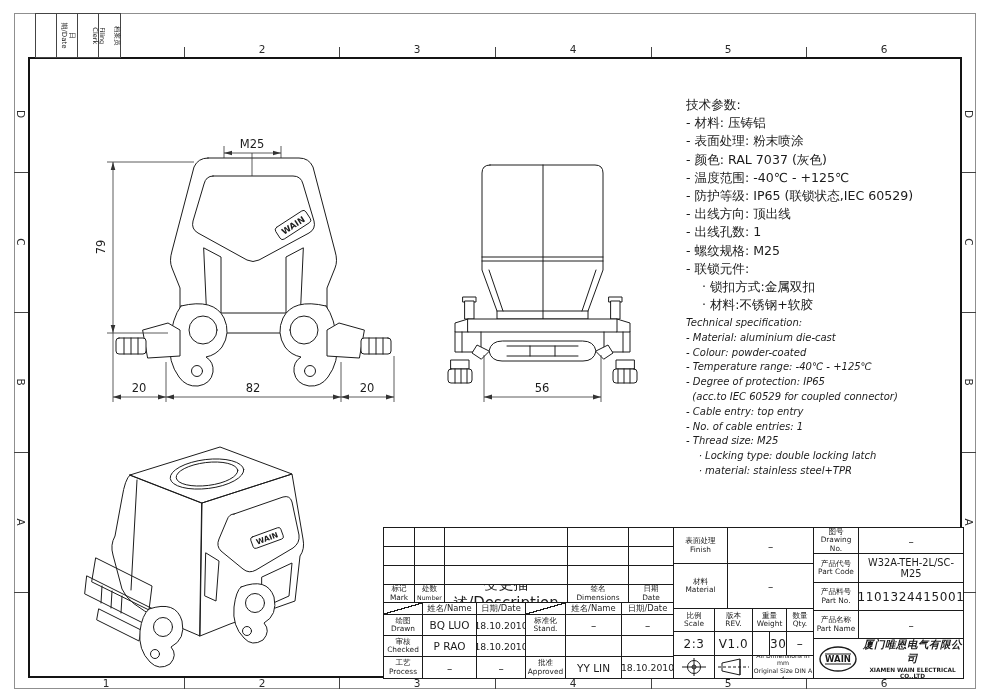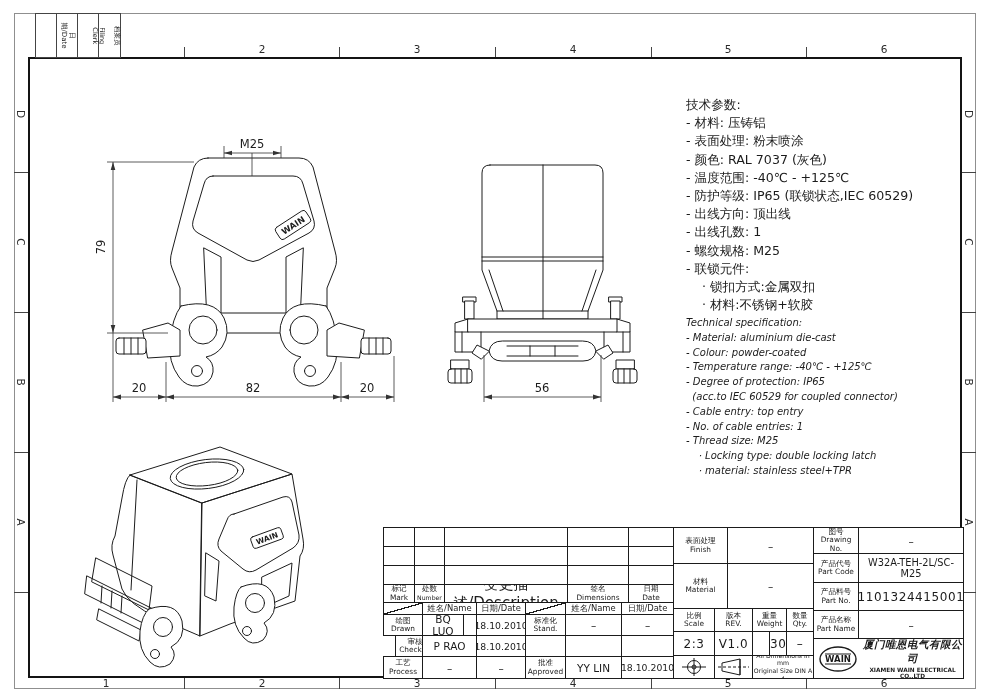--- a/index.html
+++ b/index.html
@@ -307,30 +307,30 @@
     <div class="cell sub" style="left:39px;top:75px;width:55px;height:13px">姓名/Name</div>
     <div class="cell sub" style="left:93px;top:75px;width:50px;height:13px">日期/Date</div>
     <div class="cell diag" style="left:142px;top:75px;width:41px;height:13px"></div>
     <div class="cell sub" style="left:182px;top:75px;width:57px;height:13px">姓名/Name</div>
     <div class="cell sub" style="left:238px;top:75px;width:53px;height:13px">日期/Date</div>
 
     <div class="cell lbl" style="left:0;top:87px;width:40px;height:22px">
       <span class="cn">绘图</span>
       <span class="en">Drawn</span>
     </div>
-    <div class="cell val" style="left:39px;top:87px;width:42px;height:22px">BQ LUO</div>
+    <div class="cell val" style="left:39px;top:87px;width:55px;height:22px">BQ LUO</div>
     <div class="cell val" style="left:93px;top:87px;width:50px;height:22px;font-size:9.3px">18.10.2010</div>
     <div class="cell lbl" style="left:142px;top:87px;width:41px;height:22px">
       <span class="cn">标准化</span>
       <span class="en">Stand.</span>
     </div>
     <div class="cell val" style="left:182px;top:87px;width:57px;height:22px">–</div>
     <div class="cell val" style="left:238px;top:87px;width:53px;height:22px">–</div>
 
-    <div class="cell lbl" style="left:12px;top:108px;width:40px;height:22px">
+    <div class="cell lbl" style="left:0;top:108px;width:40px;height:22px">
       <span class="cn">审核</span>
       <span class="en">Checked</span>
     </div>
     <div class="cell val" style="left:39px;top:108px;width:55px;height:22px">P RAO</div>
     <div class="cell val" style="left:93px;top:108px;width:50px;height:22px;font-size:9.3px">18.10.2010</div>
     <div class="cell" style="left:142px;top:108px;width:41px;height:22px"></div>
     <div class="cell" style="left:182px;top:108px;width:57px;height:22px"></div>
     <div class="cell" style="left:238px;top:108px;width:53px;height:22px"></div>
 
     <div class="cell lbl" style="left:0;top:129px;width:40px;height:23px">

